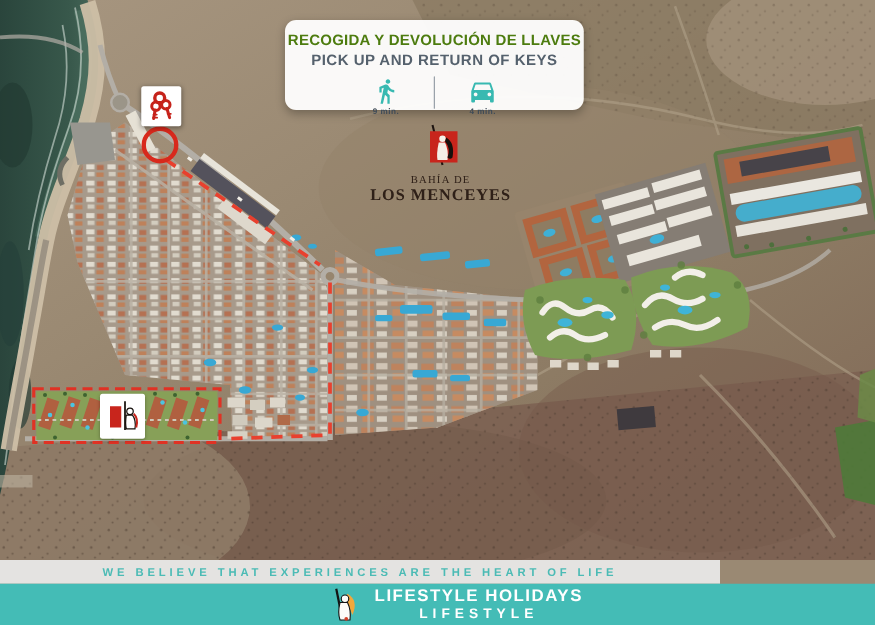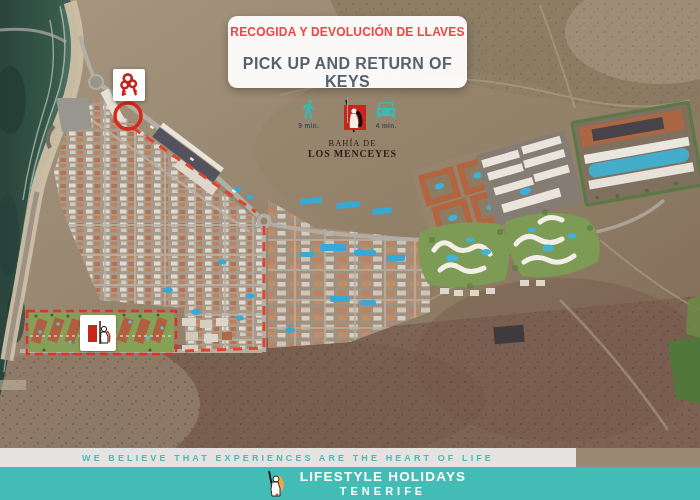--- a/index.html
+++ b/index.html
@@ -5,34 +5,34 @@
   html,body{margin:0;padding:0;background:#222;}
   .stage{position:relative;width:700px;height:500px;overflow:hidden;
          font-family:"Liberation Sans", sans-serif;background:#9a8973;}
   .stage *{box-sizing:border-box;}
   svg{display:block;}
 
   
   .pickup-card{position:absolute;left:228px;top:16px;width:239px;height:72px;
     background:rgba(255,255,255,0.95);border-radius:9px;
     box-shadow:0 3px 8px rgba(0,0,0,0.28);text-align:center;padding-top:9px;}
-  .pickup-card .t1{font-size:12px;font-weight:bold;color:#ef4444;letter-spacing:.2px;}
-  .pickup-card .t2{font-size:16px;font-weight:bold;color:#55616d;letter-spacing:.4px;margin-top:16px;}
+  .pickup-card .t1{font-size:12px;font-weight:bold;color:#4d7c0f;letter-spacing:.2px;}
+  .pickup-card .t2{font-size:12px;font-weight:bold;color:#55616d;letter-spacing:.4px;margin-top:2px;}
   .modes{display:flex;justify-content:center;align-items:flex-start;margin-top:6px;}
   .mode{width:64px;display:flex;flex-direction:column;align-items:center;}
   .mode .dur{font-size:6.5px;color:#3f4b57;letter-spacing:.4px;margin-top:1px;font-weight:bold;}
   .vdiv{width:1.5px;height:26px;background:#9aa2aa;margin:0 6px;border-radius:1px;}
 
   
   .keys-marker{position:absolute;left:113px;top:69px;width:32px;height:32px;background:#fff;
     border-radius:2px;box-shadow:0 1px 4px rgba(0,0,0,.4);display:flex;align-items:center;justify-content:center;}
   .bahia-logo{position:absolute;left:295px;top:99px;width:115px;text-align:center;}
   .bahia-logo .l1{font-family:"Liberation Serif",serif;font-weight:normal;font-size:8.5px;
     color:#2f2018;letter-spacing:1px;margin-top:1px;}
-  .bahia-logo .l2{font-family:"Liberation Serif",serif;font-weight:bold;font-size:10px;
+  .bahia-logo .l2{font-family:"Liberation Serif",serif;font-weight:bold;font-size:13px;
     color:#2f2018;letter-spacing:.8px;}
   .resort-logo{position:absolute;left:80px;top:315px;width:36px;height:36px;background:#fff;
     border-radius:2px;box-shadow:0 1px 3px rgba(0,0,0,.35);display:flex;align-items:center;justify-content:center;}
 
   
   .tagline-bar{position:absolute;left:0;top:448px;width:576px;height:19px;background:#e4e3e1;
     display:flex;align-items:center;justify-content:center;}
   .tagline-bar span{font-size:9px;font-weight:bold;color:#4bbbb5;letter-spacing:3.1px;}
   .brand-bar{position:absolute;left:0;top:467px;width:700px;height:33px;background:#44bcb6;
     display:flex;align-items:center;justify-content:center;gap:12px;padding-left:28px;}
@@ -397,17 +397,17 @@
   <div class="brand-bar">
     <svg width="26" height="28" viewBox="0 0 26 28">
       <line x1="7" y1="1" x2="12" y2="26" stroke="#141414" stroke-width="1.8"></line>
       <path d="M16,5 Q25,10 20,22 Q17,15 14,8 Z" fill="#f2a83c"></path>
       <circle cx="14" cy="9" r="3" fill="#fdfcf8" stroke="#141414" stroke-width=".9"></circle>
       <path d="M10,12 Q8,20 10,26 L18,26 Q19,18 16,12 Z" fill="#fdfcf8" stroke="#141414" stroke-width=".9"></path>
       <circle cx="15" cy="25" r="1.5" fill="#d04028"></circle>
     </svg>
     <div class="brand-text">
       <div class="b1">LIFESTYLE HOLIDAYS</div>
-      <div class="b2">TENERIFE</div>
+      <div class="b2">LIFESTYLE</div>
     </div>
   </div>
 
 </div>
 
 </body></html>

